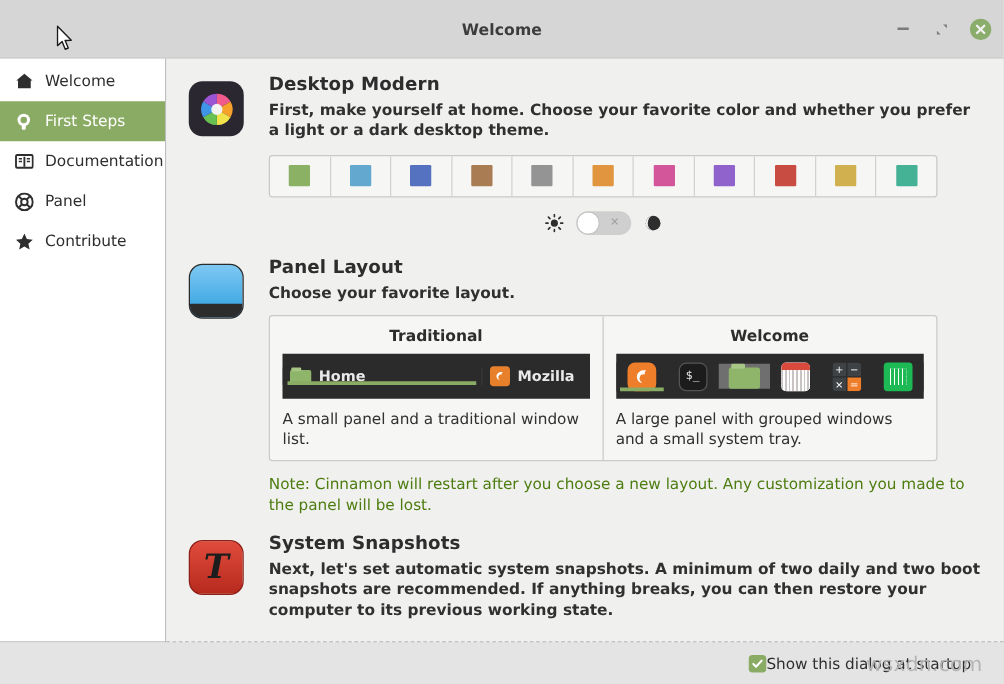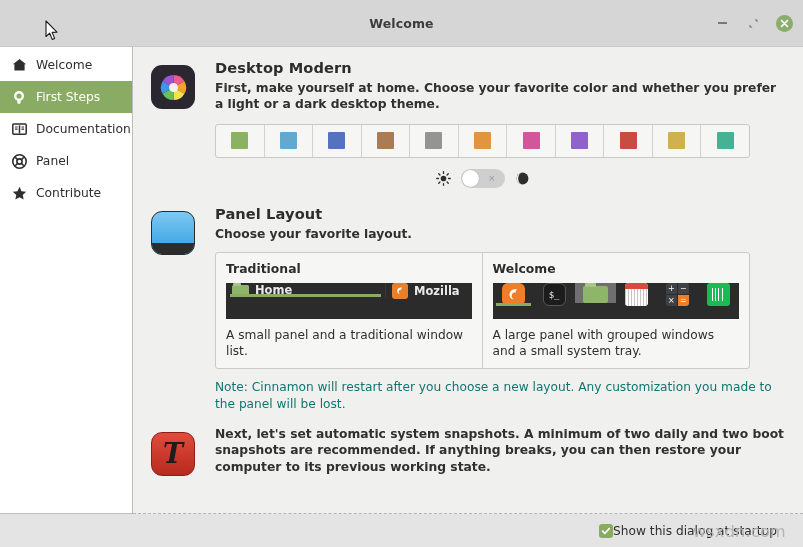--- a/index.html
+++ b/index.html
@@ -154,26 +154,26 @@
     width: 535px;
   }
   .layout-card {
     flex: 1 1 50%; min-width: 0;
     padding: 8px 10px 9px 10px;
     border-right: 1px solid #cacaca;
     cursor: default;
   }
   .layout-card:last-child { border-right: none; }
   .layout-card .lc-title {
-    text-align: left; font-size: 12.4px; font-weight: bold;
+    text-align: center; font-size: 12.4px; font-weight: bold;
     color: #2d2d2d; margin-bottom: 7px;
   }
   .lc-preview {
     height: 36px; background: #2b2b2b; overflow: hidden;
-    position: relative; display: flex; align-items: flex-start;
+    position: relative; display: flex; align-items: center;
   }
   .lc-desc {
     margin-top: 8px; font-size: 12.2px; color: #303030; line-height: 1.33;
   }
   
   .trad-item {
     display: flex; align-items: center; gap: 6px;
     padding: 0 6px; color: #e9e9e9; font-size: 11.5px; font-weight: bold;
     position: relative;
   }
@@ -215,21 +215,21 @@
       repeating-linear-gradient(0deg,#c9c3c3 0 1.4px,#fdfdfd 1.4px 3px); }
   .m-calc { width: 23px; height: 23px; display: grid; grid-template-columns: 1fr 1fr; grid-template-rows: 1fr 1fr; gap: 1px; border-radius: 3px; overflow:hidden; font-size: 8px; color:#fff; }
   .m-calc div { display:flex; align-items:center; justify-content:center; background:#3f4245; }
   .m-calc div.or { background:#ef7e2b; }
   .m-sheet { width: 23px; height: 23px; border-radius: 3px; background: #1db954; display:flex; align-items:center; justify-content:center; }
   .m-sheet .g { width: 13px; height: 13px; background:
       repeating-linear-gradient(90deg,#fff 0 1px,#1db954 1px 3.2px),
       repeating-linear-gradient(0deg,#fff 0 1px,#1db954 1px 3.2px); }
 
   .note {
-    margin-top: 10px; font-size: 12.2px; color: #0f766e; line-height: 1.33;
+    margin-top: 10px; font-size: 12.2px; color: #4d7c0f; line-height: 1.33;
     padding-left: 0;
   }
 
   
   .footer {
     position: absolute; left: 0; right: 0; bottom: 0;
     height: 33px; background: #e4e4e4;
     display: flex; align-items: center; justify-content: flex-end;
     padding-right: 26px; gap: 0;
   }
@@ -491,20 +491,21 @@
         </div>
       </div>
 
       <div class="spacer-8"></div>
 
       <div class="section">
         <div class="sec-icon">
           <div class="appicon ic-snap">T</div>
         </div>
         <div class="sec-body">
+          <h2 class="sec-title">System Snapshots</h2>
           <p class="sec-desc">Next, let's set automatic system snapshots. A minimum of two daily and two boot snapshots are recommended. If anything breaks, you can then restore your computer to its previous working state.</p>
         </div>
       </div>
 
     </div>
 
     <div class="footer">
       <span class="checkbox">
         <svg width="10" height="10" viewBox="0 0 12 12">
           <path d="M2 6.2 L4.6 8.8 L10 3" stroke="#ffffff" stroke-width="2" fill="none" stroke-linecap="round" stroke-linejoin="round"></path>

